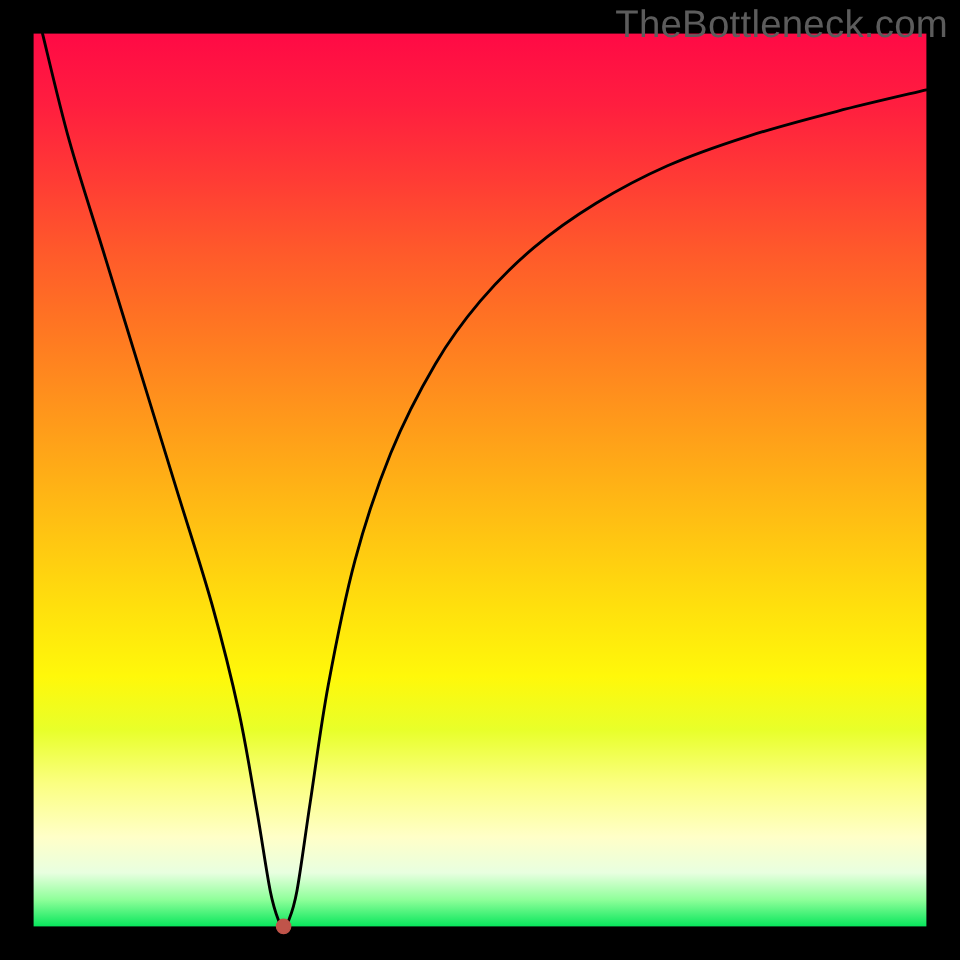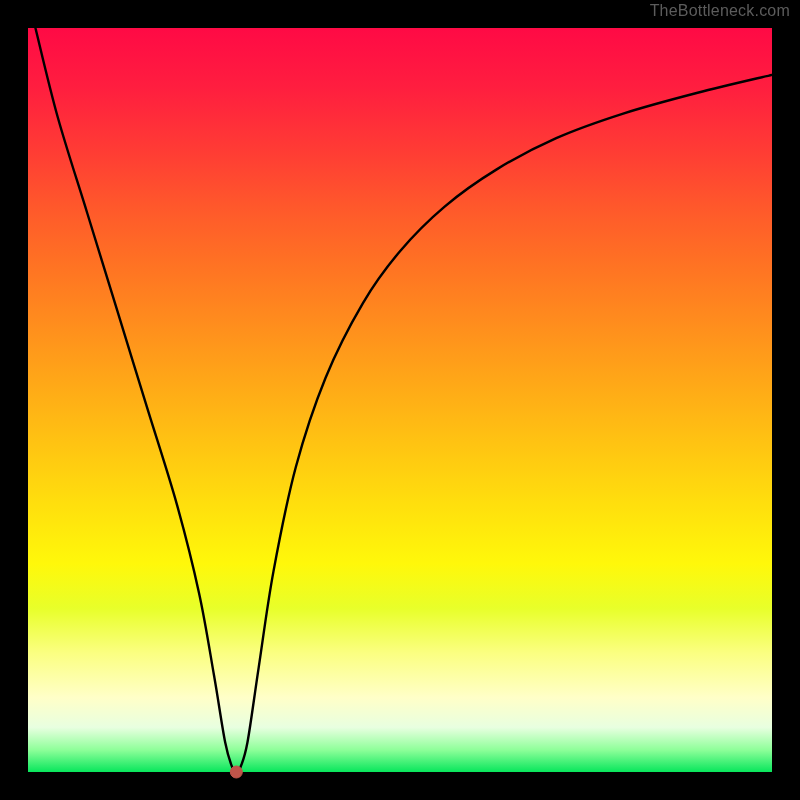--- a/index.html
+++ b/index.html
@@ -15,21 +15,21 @@
     position: relative;
     width: 800px;
     height: 800px;
     background: #000;
   }
   .watermark {
     position: absolute;
     top: 2px;
     right: 10px;
     color: #5c5c5c;
-    font-size: 16px;
+    font-size: 32px;
     font-weight: 500;
     letter-spacing: 0.2px;
     z-index: 5;
   }
   .plot {
     position: absolute;
     left: 28px;
     top: 28px;
     width: 744px;
     height: 744px;

